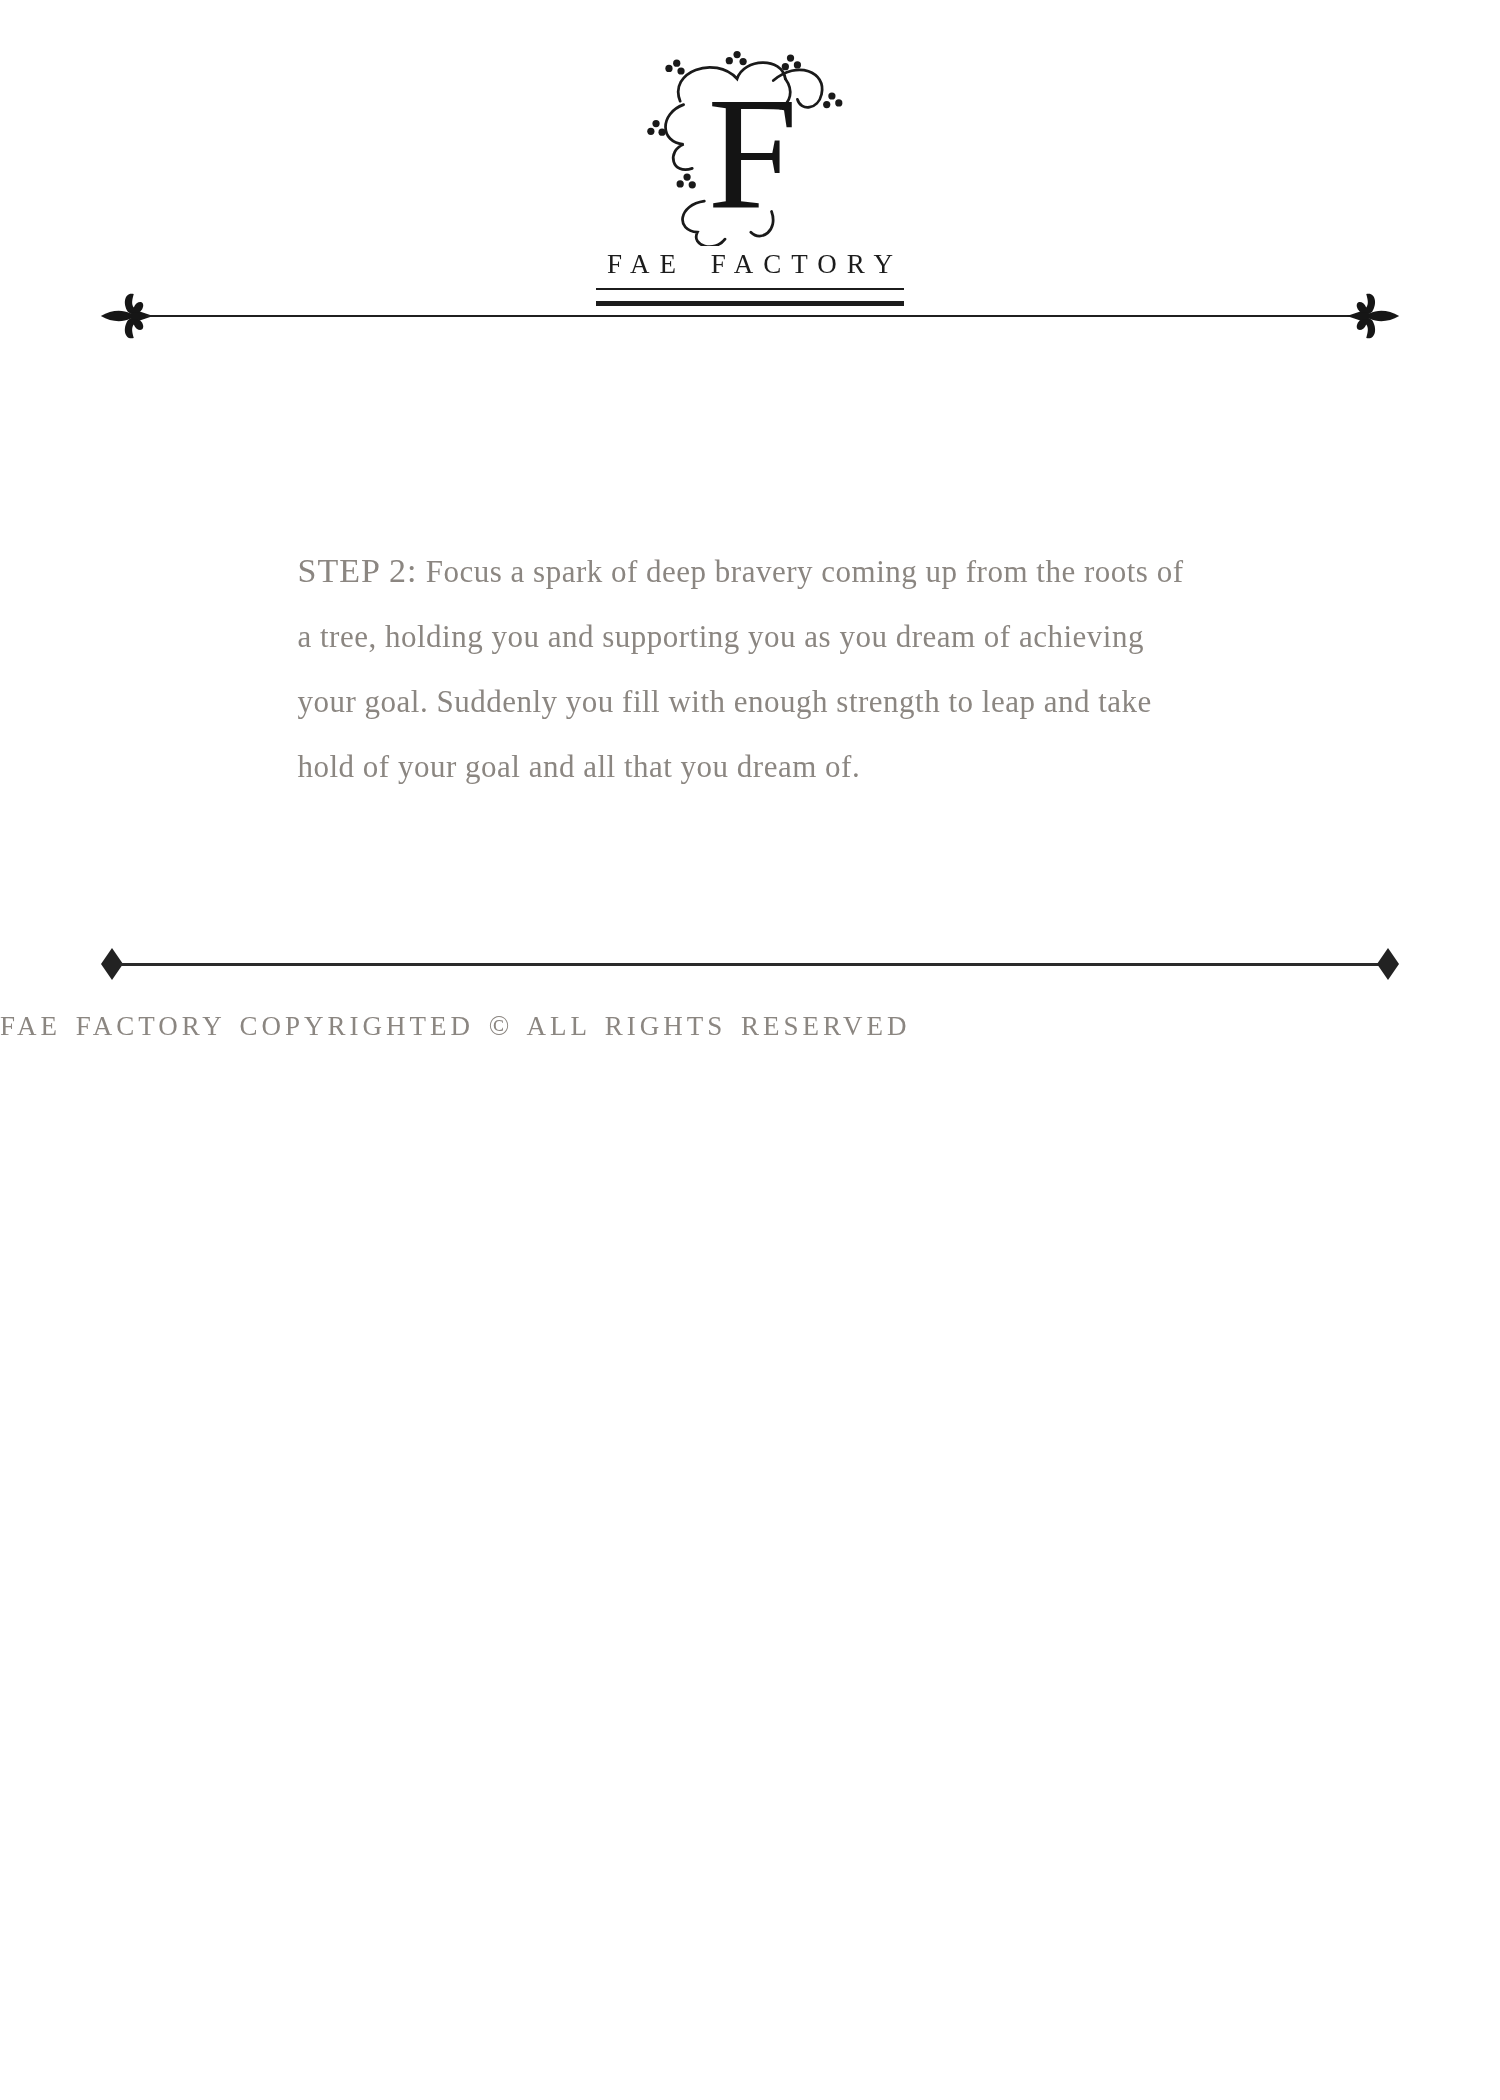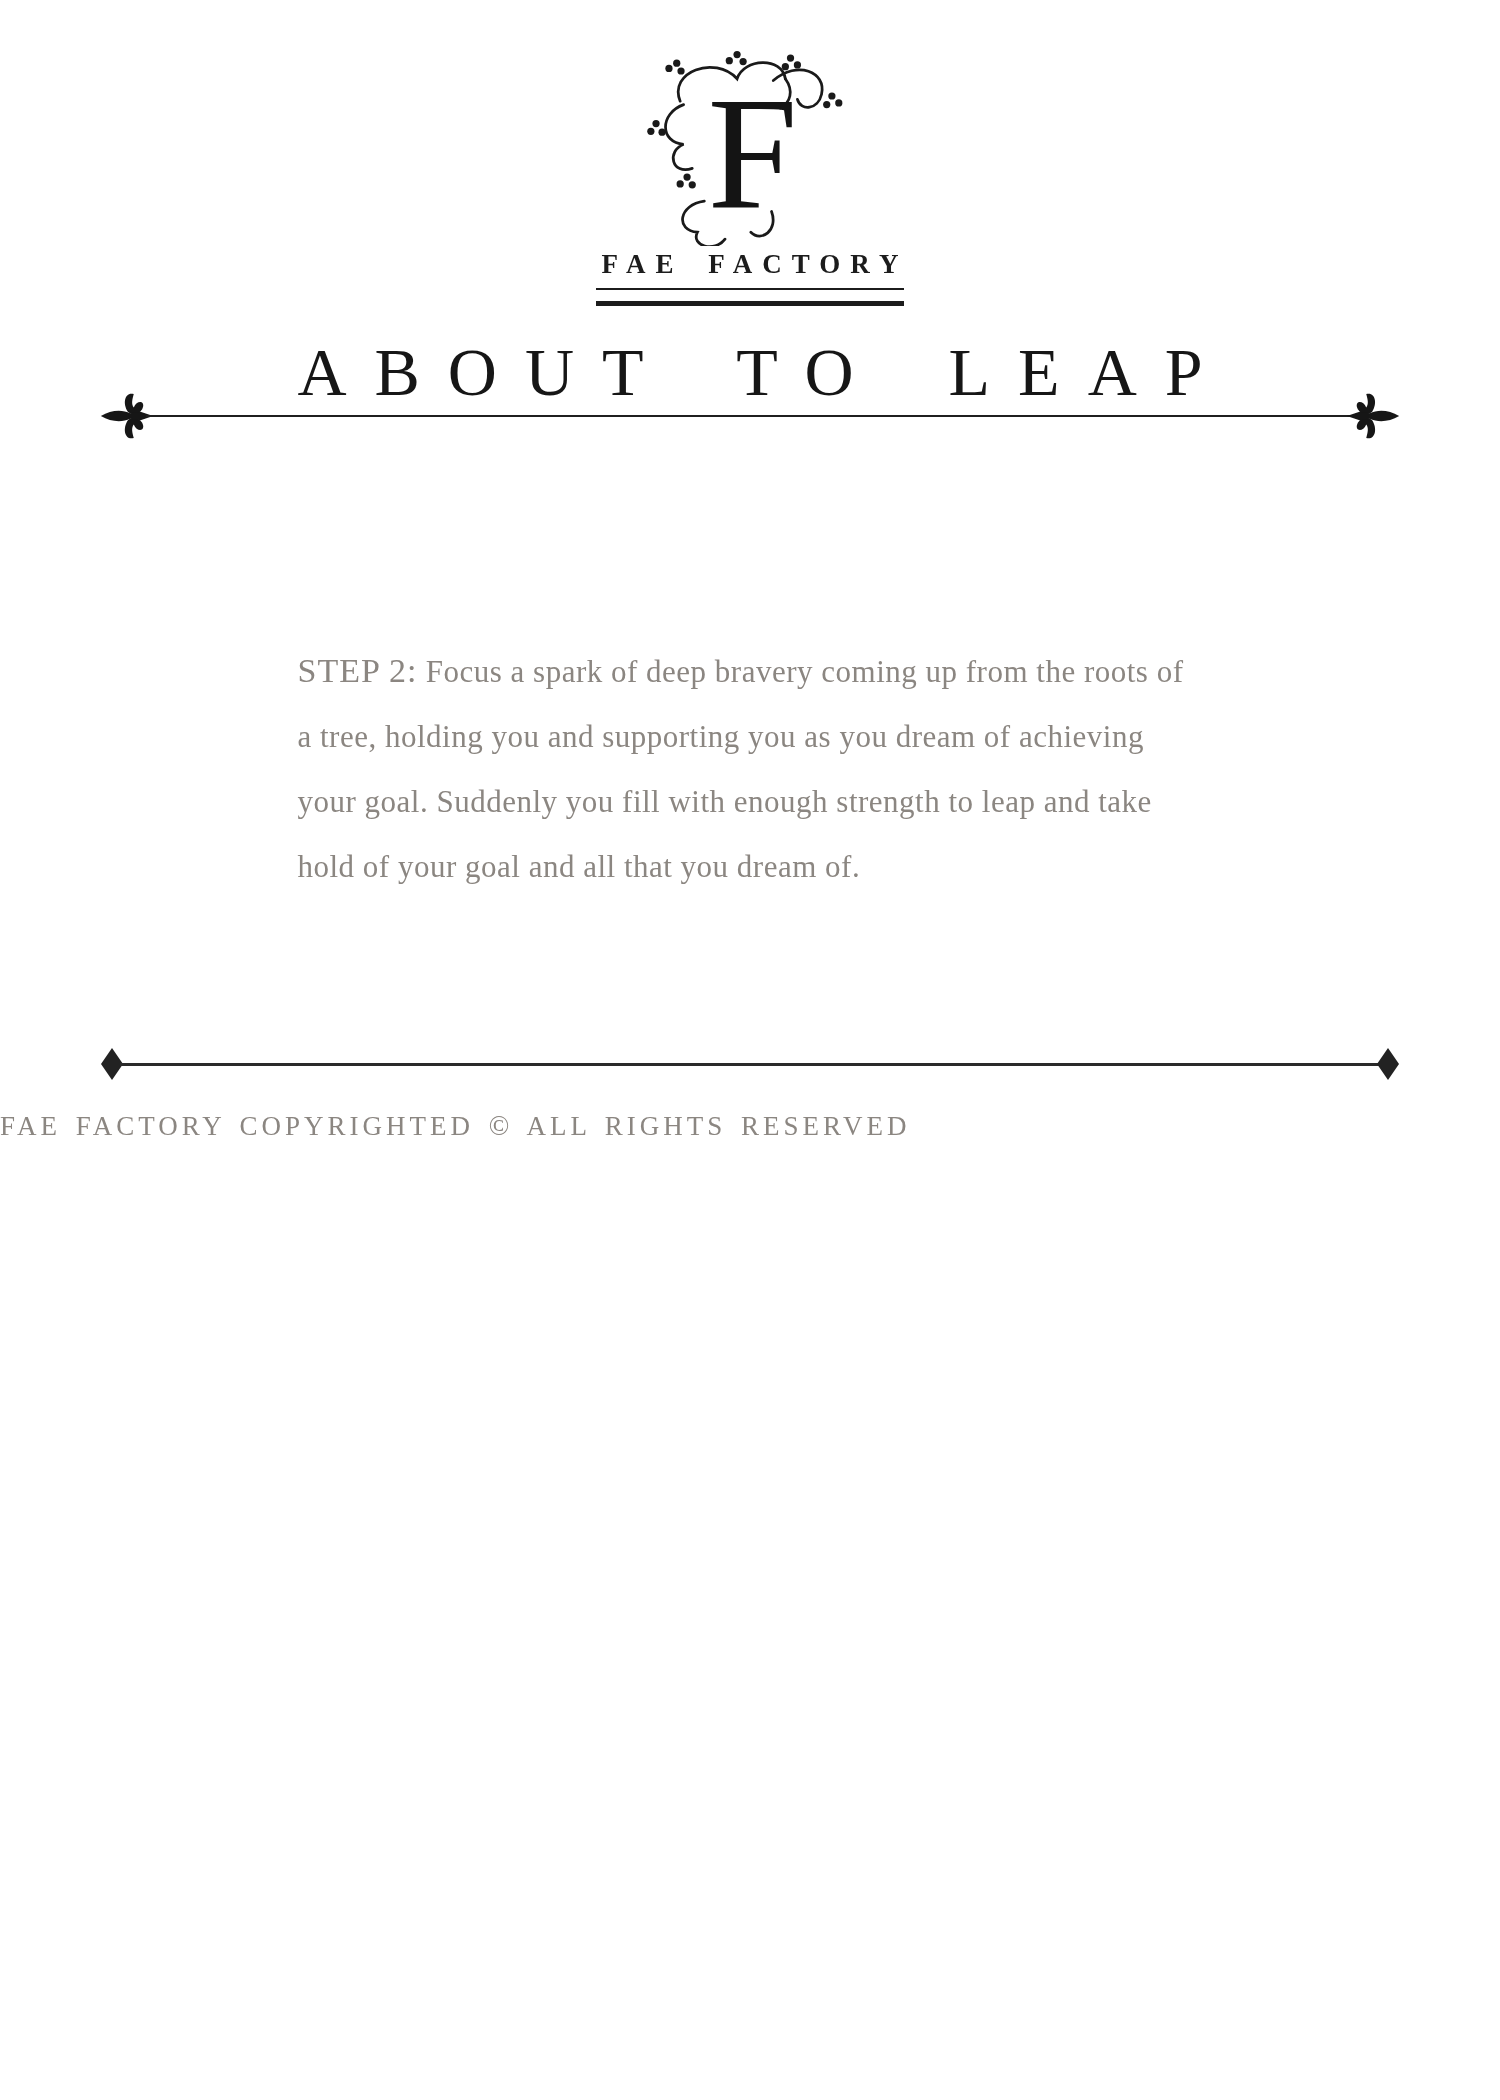--- a/index.html
+++ b/index.html
@@ -15,21 +15,20 @@
   .logo-block { padding-top: 46px; text-align: center; }
   .logo-block svg { display: block; margin: 0 auto; }
   .brand-name {
     margin-top: 2px;
     text-align: center;
     font-size: 27px;
     letter-spacing: 10px;
     word-spacing: 8px;
     color: #1c1c1c;
     line-height: 32px;
-    font-weight: bold;
   }
   .brand-name span { display: inline-block; margin-right: -10px; }
   .brand-underline {
     width: 308px;
     height: 11px;
     margin: 8px auto 0;
     border-top: 2px solid #1c1c1c;
     border-bottom: 5px solid #1c1c1c;
   }
   
@@ -143,23 +142,20 @@
       </g>
       <text x="128" y="188" text-anchor="middle" font-family="Liberation Serif, DejaVu Serif, serif" font-size="188" fill="#141414">F</text>
     </svg>
   </div>
 
   <div class="brand-name">
     <span>FAE FACTORY</span>
   </div>
   <div class="brand-underline"></div>
 
-  <h1 class="kicker">
-    <span>ABOUT TO LEAP</span>
-  </h1>
 
   <div class="divider">
     <svg width="54" height="56" viewBox="0 0 64 64">
       <g fill="#161616">
         <path d="M1,32 C13,25 26,24 36,29 L36,35 C26,40 13,39 1,32 Z"></path>
         <path d="M33,27 C26,16 30,3 40,6 C38,13 37,18 40,22 C44,12 55,14 50,24 C45,32 37,31 33,27 Z"></path>
         <path d="M33,37 C26,48 30,61 40,58 C38,51 37,46 40,42 C44,52 55,50 50,40 C45,32 37,33 33,37 Z"></path>
         <path d="M34,29 L48,27 L63,32 L48,37 L34,35 Z"></path>
       </g>
     </svg>

